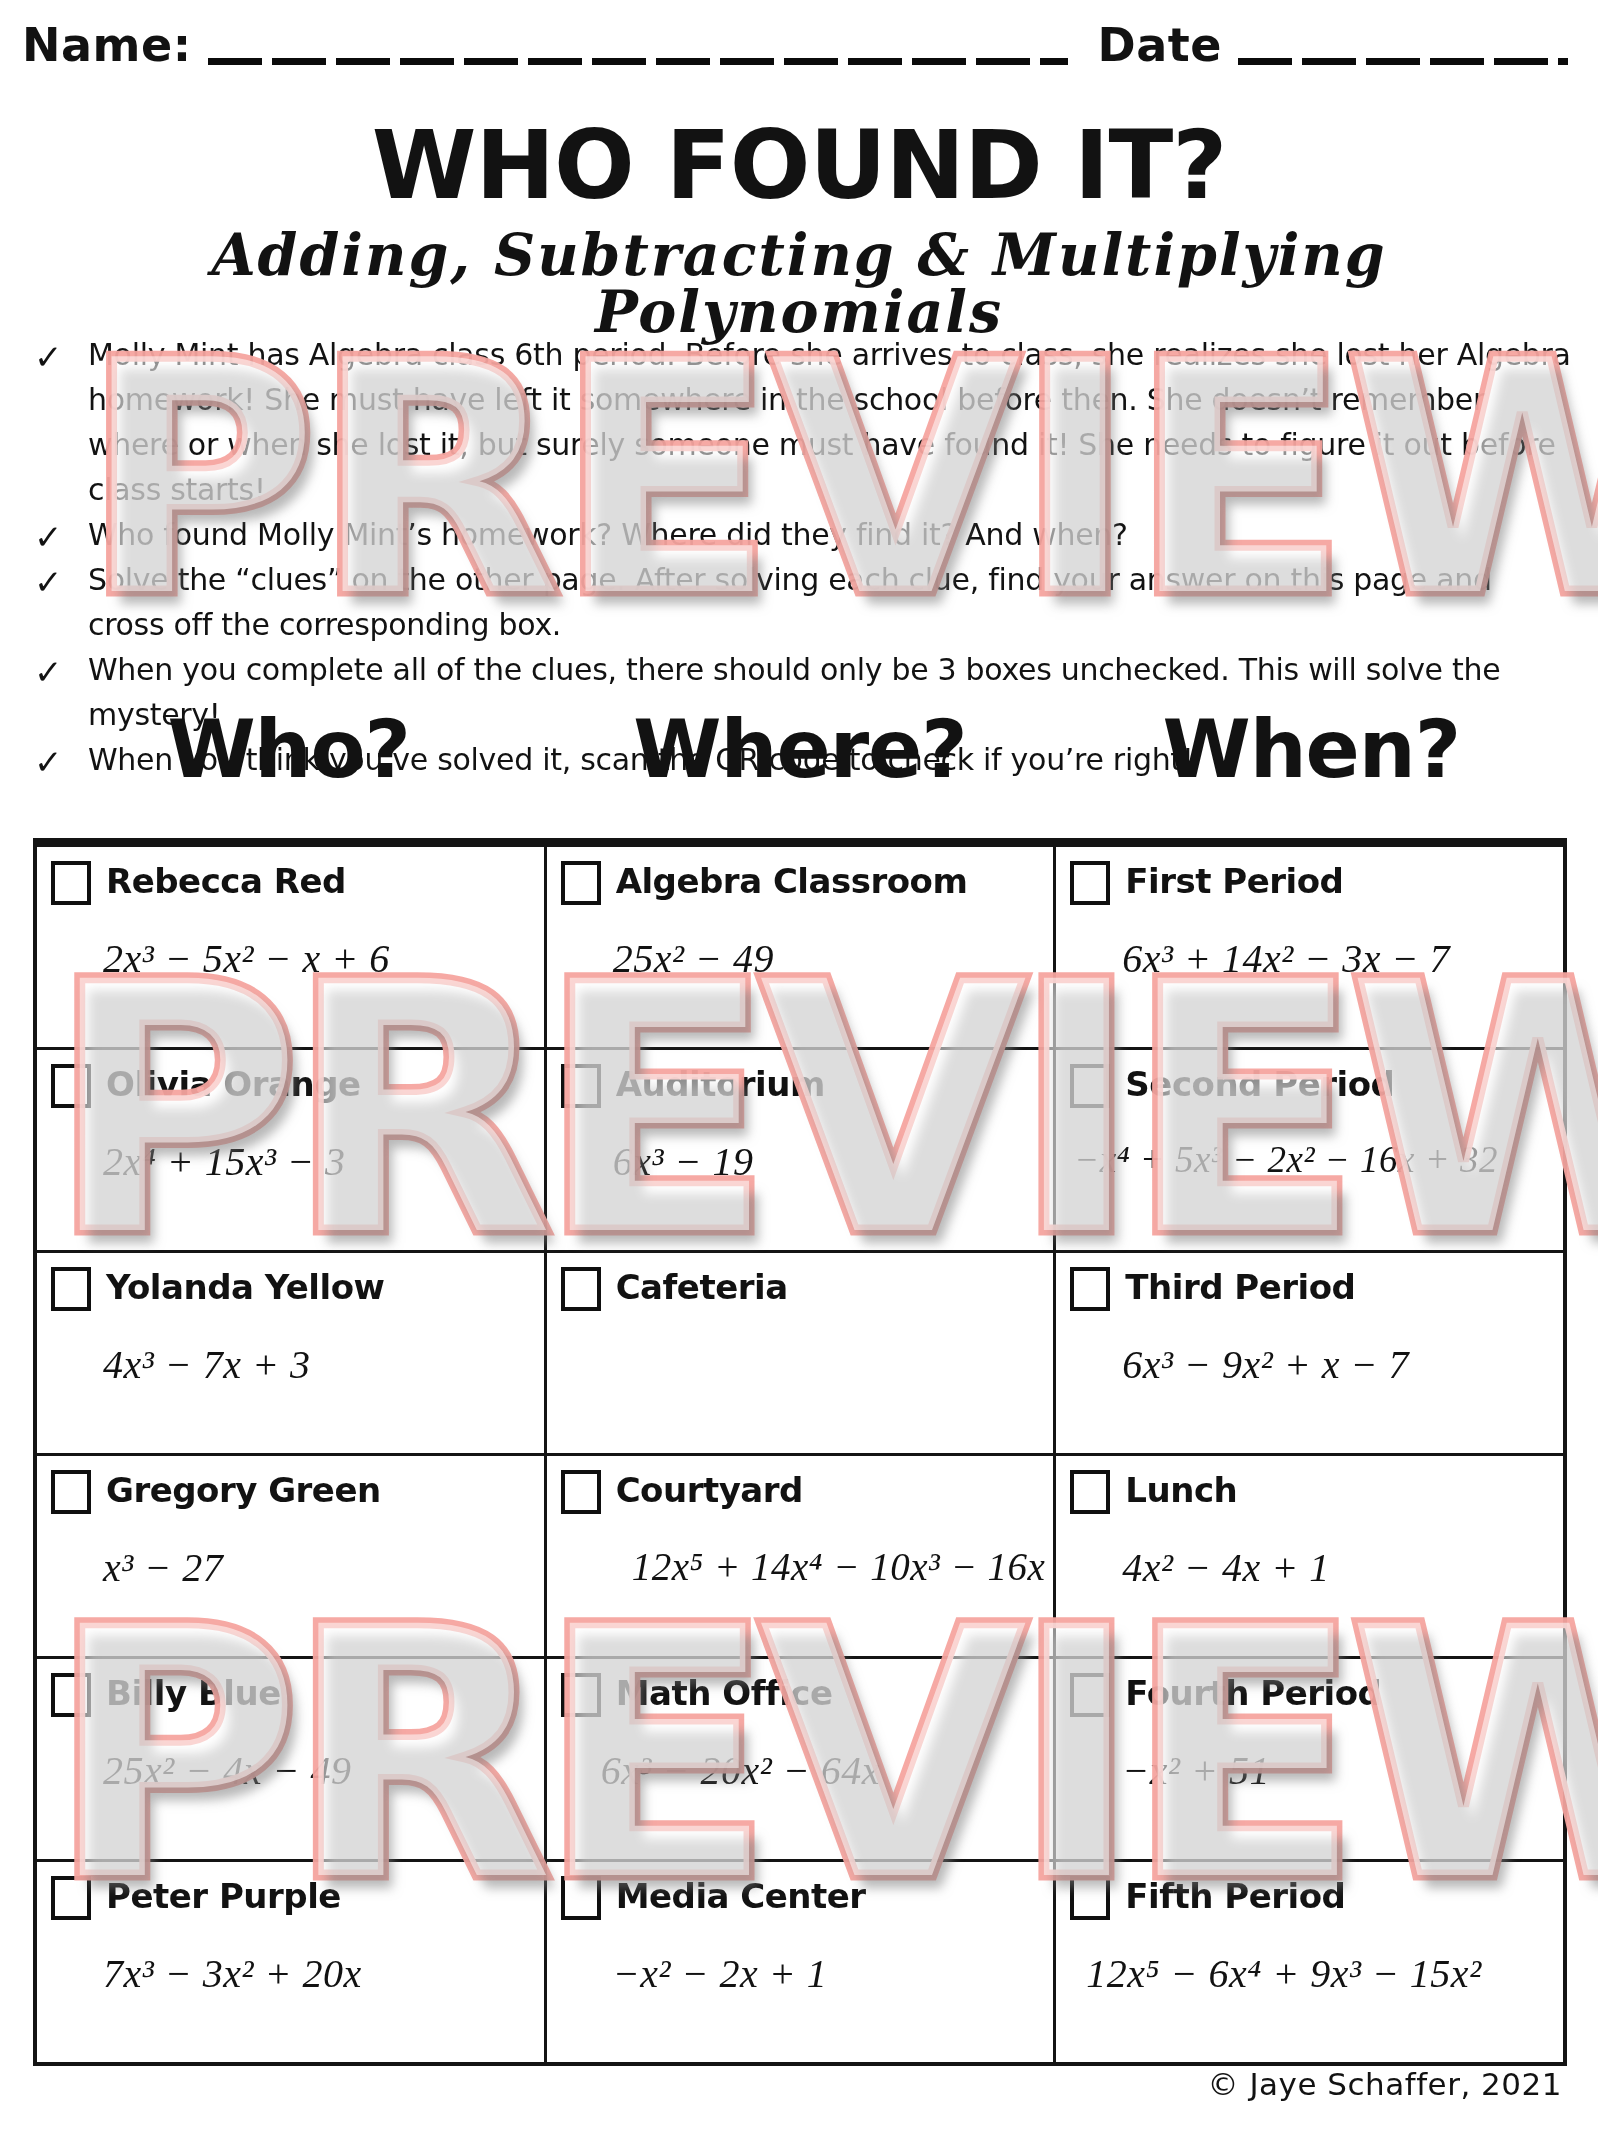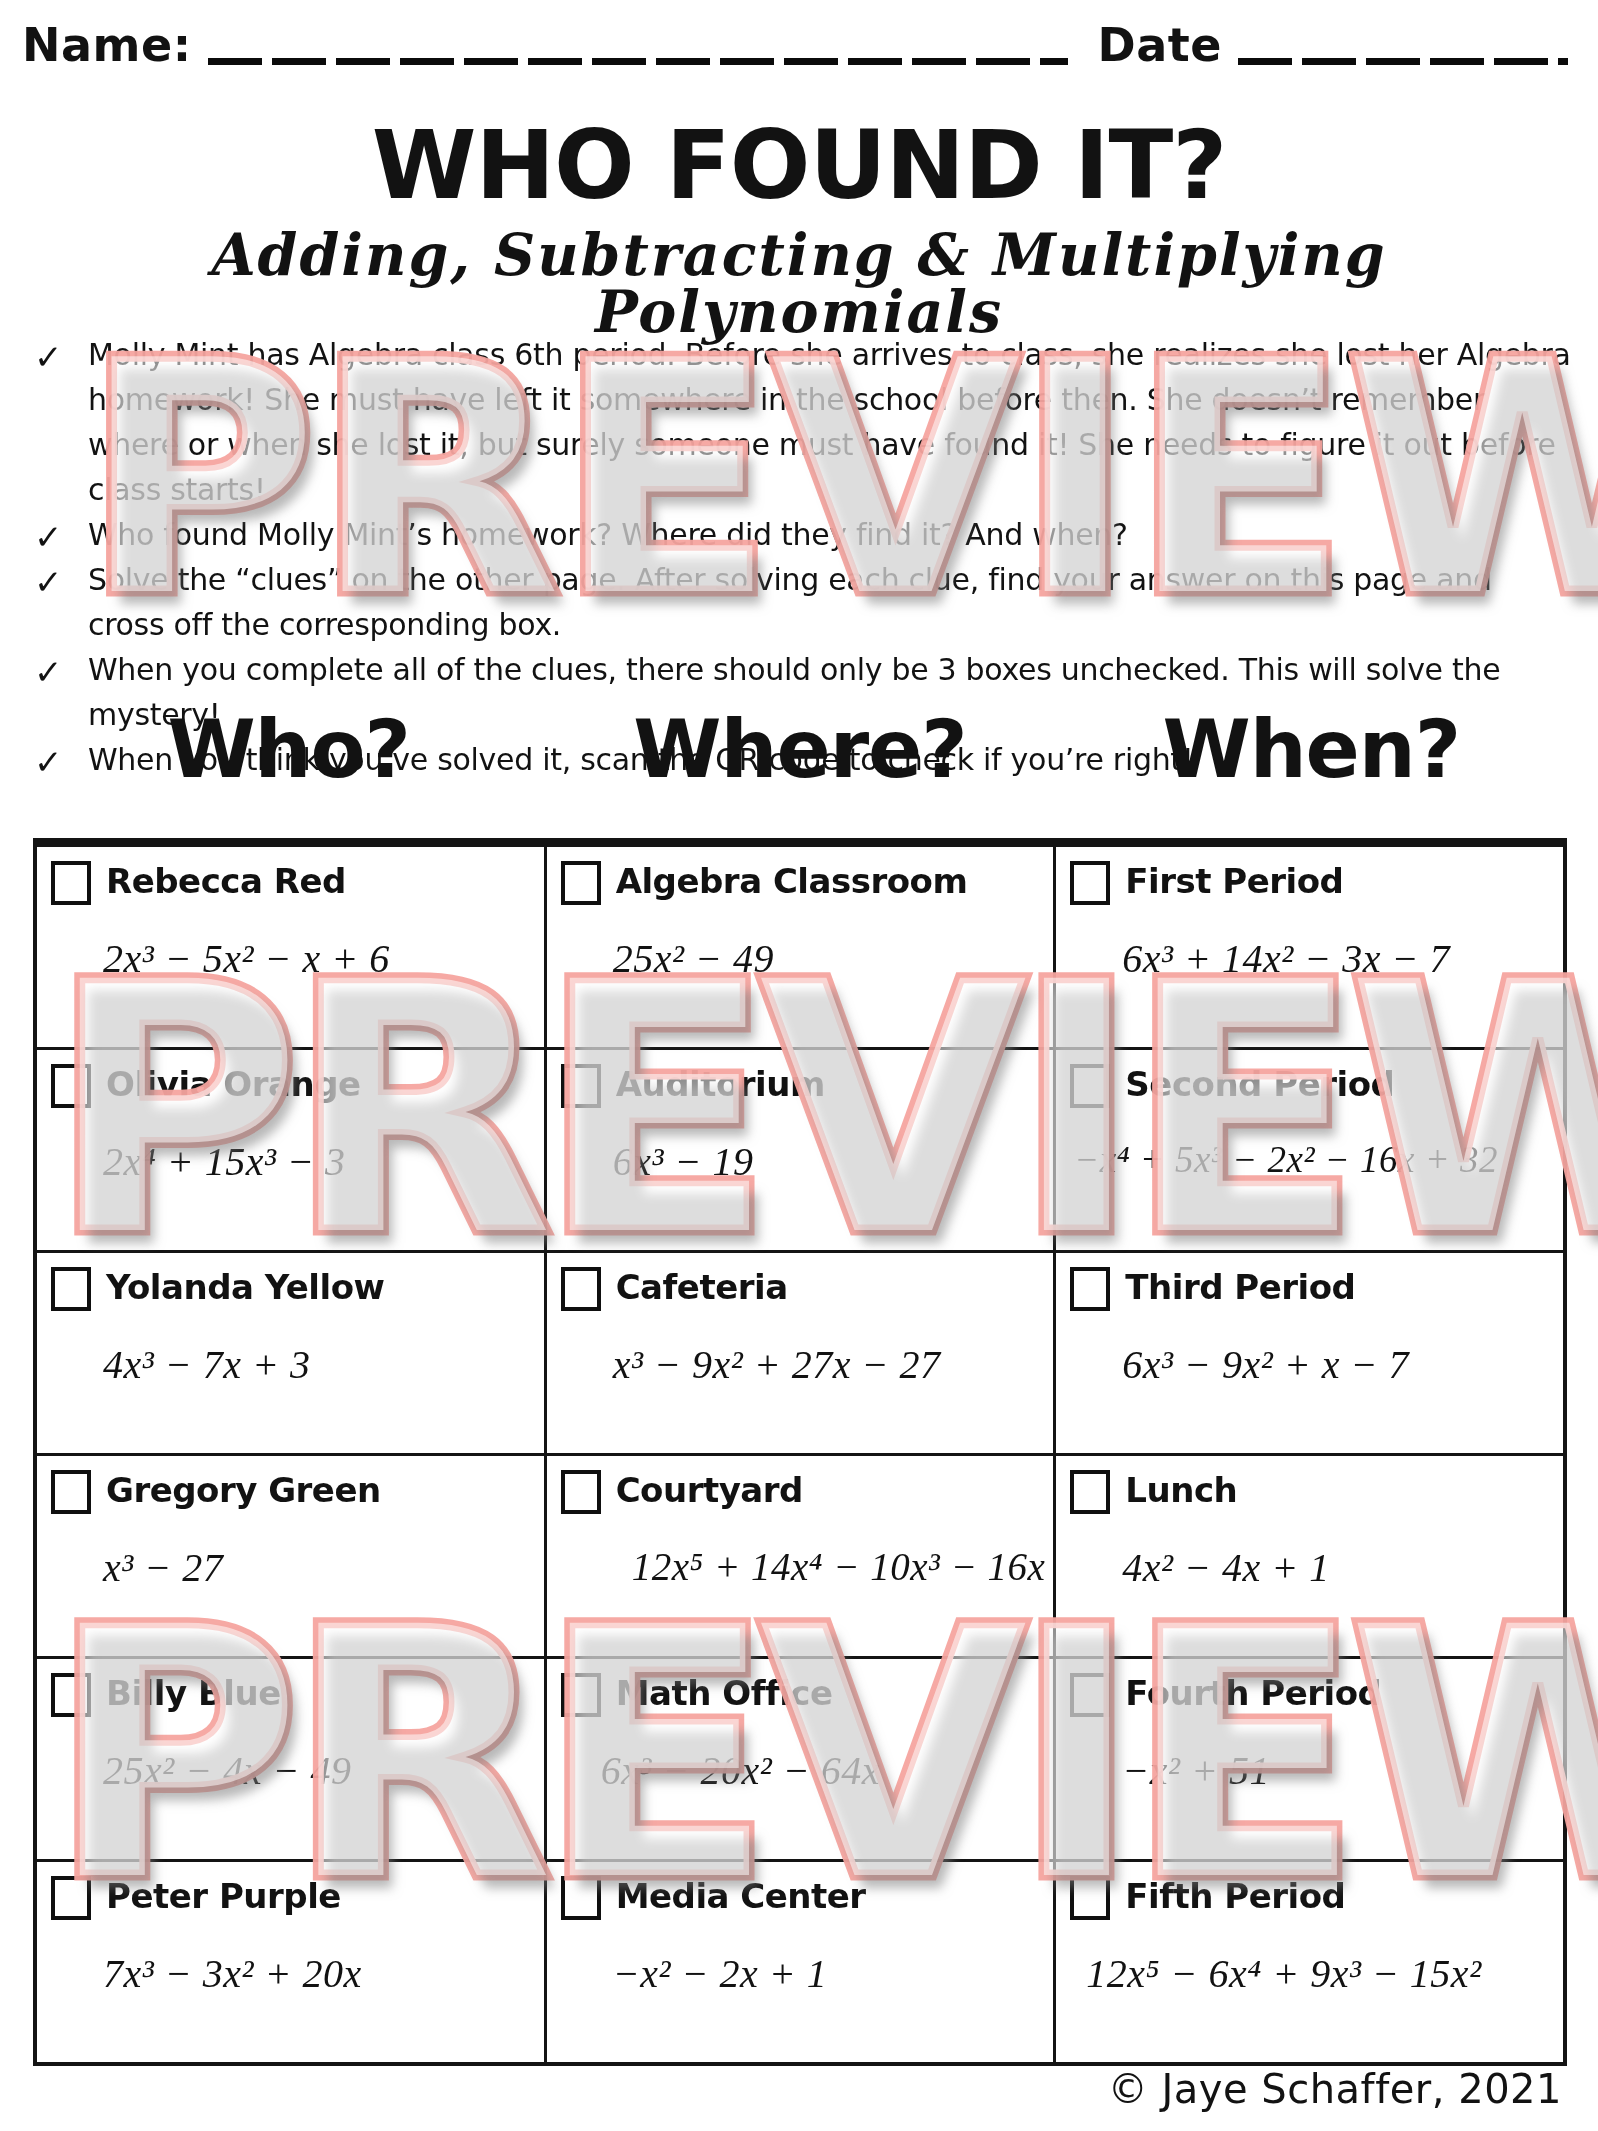--- a/index.html
+++ b/index.html
@@ -34,21 +34,21 @@
   .cellhead{display:flex;align-items:flex-start;gap:15px;}
   .cbox{width:40px;height:44px;border:4px solid #0f0f0f;background:#fff;flex:none;box-sizing:border-box;}
   .clabel{font-size:34px;font-weight:bold;letter-spacing:-0.5px;white-space:nowrap;}
   .expr{margin-top:30px;padding-left:52px;font-family:Liberation Serif, serif;
     font-style:italic;font-size:40px;white-space:nowrap;letter-spacing:0.5px;}
   .cell:nth-child(6)  .expr{padding-left:4px;font-size:37px;}
   .cell:nth-child(11) .expr{padding-left:10px;font-size:39px;text-align:right;}
   .cell:nth-child(14) .expr{padding-left:40px;}
   .cell:nth-child(18) .expr{padding-left:16px;}
   
-  .footer{position:absolute;top:2066px;right:36px;font-size:40px;letter-spacing:0.5px;}
+  .footer{position:absolute;top:2066px;right:36px;font-size:31px;letter-spacing:0.5px;}
   
   .wm{position:absolute;font-family:"DejaVu Sans",sans-serif;font-weight:bold;line-height:0.73;
     white-space:nowrap;pointer-events:none;z-index:10;
     color:rgba(255,255,255,0.52);
     -webkit-text-stroke:11px rgba(245,164,159,0.95);
     paint-order:stroke fill;
     text-shadow:9px 13px 11px rgba(125,125,125,0.55);}
   .wm1{top:362px;left:82px;font-size:322px;letter-spacing:-5px;}
   .wm2{top:985px;left:48px;font-size:346px;letter-spacing:-15px;}
   .wm3{top:1630px;left:48px;font-size:346px;letter-spacing:-15px;}
@@ -145,21 +145,20 @@
         <span class="cbox"></span>
       <span class="clabel">Yolanda Yellow</span>
       </div>
     <div class="expr">4x³ − 7x + 3</div>
   </div>
   <div class="cell">
     <div class="cellhead">
         <span class="cbox"></span>
       <span class="clabel">Cafeteria</span>
       </div>
-    <div class="expr">x³ − 9x² + 27x − 27</div>
   </div>
   <div class="cell">
     <div class="cellhead">
         <span class="cbox"></span>
       <span class="clabel">Third Period</span>
       </div>
     <div class="expr">6x³ − 9x² + x − 7</div>
   </div>
 
   <div class="cell">

